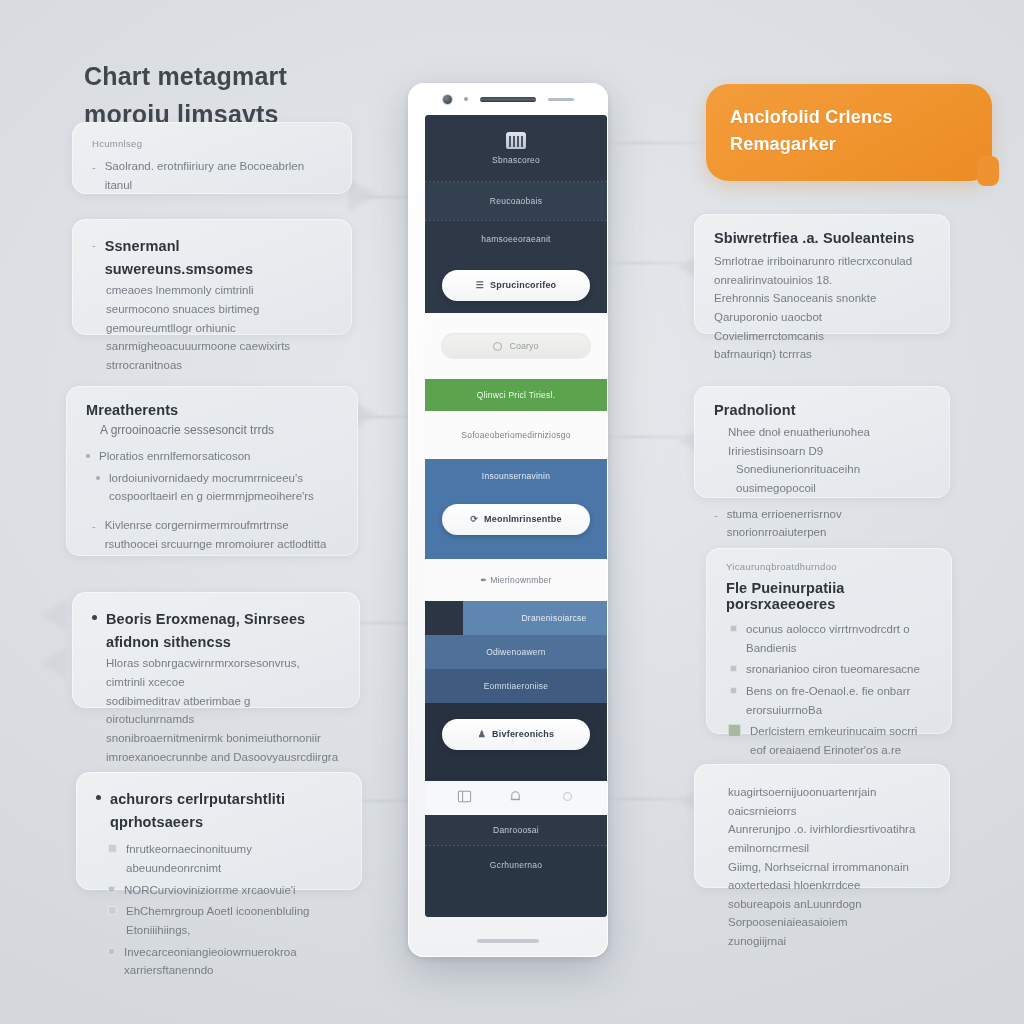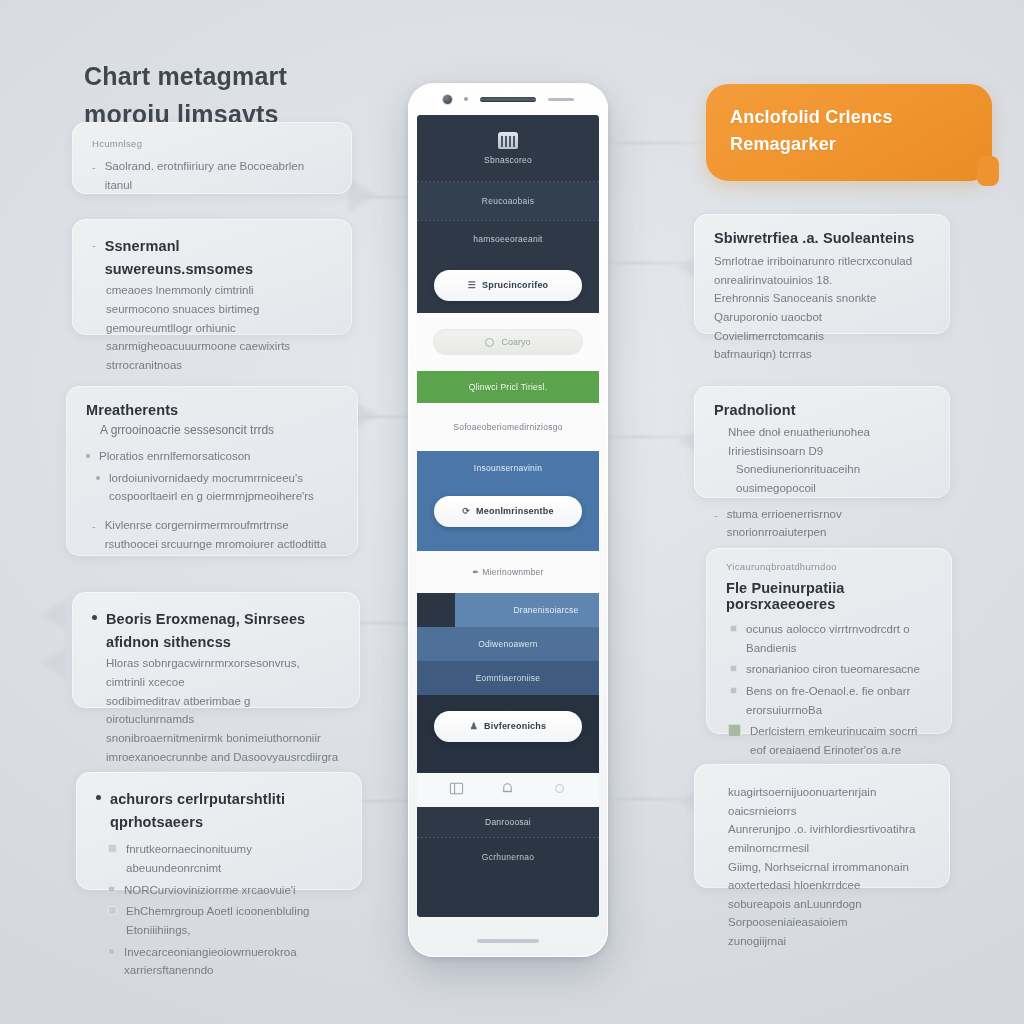--- a/index.html
+++ b/index.html
@@ -169,26 +169,26 @@
   }
 
   
   .phone {
     position: absolute;
     left: 408px;
     top: 83px;
     width: 200px;
     height: 874px;
     background: linear-gradient(175deg, #ffffff 0%, #fbfbfc 45%, #f0f1f3 100%);
-    border-radius: 26px;
+    border-radius: 16px;
     box-shadow:
       0 16px 40px rgba(70,80,95,0.26),
       0 2px 6px rgba(70,80,95,0.16),
       0 0 0 1px rgba(255,255,255,0.9) inset;
-    padding: 32px 9px 40px 9px;
+    padding: 32px 9px 40px 17px;
     overflow: hidden;
   }
   .notch {
     position: absolute;
     left: 0; top: 0;
     width: 200px; height: 32px;
     display: flex;
     align-items: center;
     justify-content: center;
     gap: 12px;
@@ -511,21 +511,21 @@
         <div class="t">hamsoeeoraeanit</div>
       </div>
 
       <div class="band dark" style="height:56px;">
         <div class="pill">
           <span class="gl">☰</span>
           <span>Sprucincorifeo</span>
         </div>
       </div>
 
-      <div class="band white" style="height:58px;">
+      <div class="band white" style="height:66px;">
         <div class="searchbar">
           <span class="circ"></span>
           <span>Coaryo</span>
         </div>
       </div>
 
       <div class="band green" style="height:32px;">
         <div class="t">Qlinwci Pricl Tiriesl.</div>
       </div>
 

